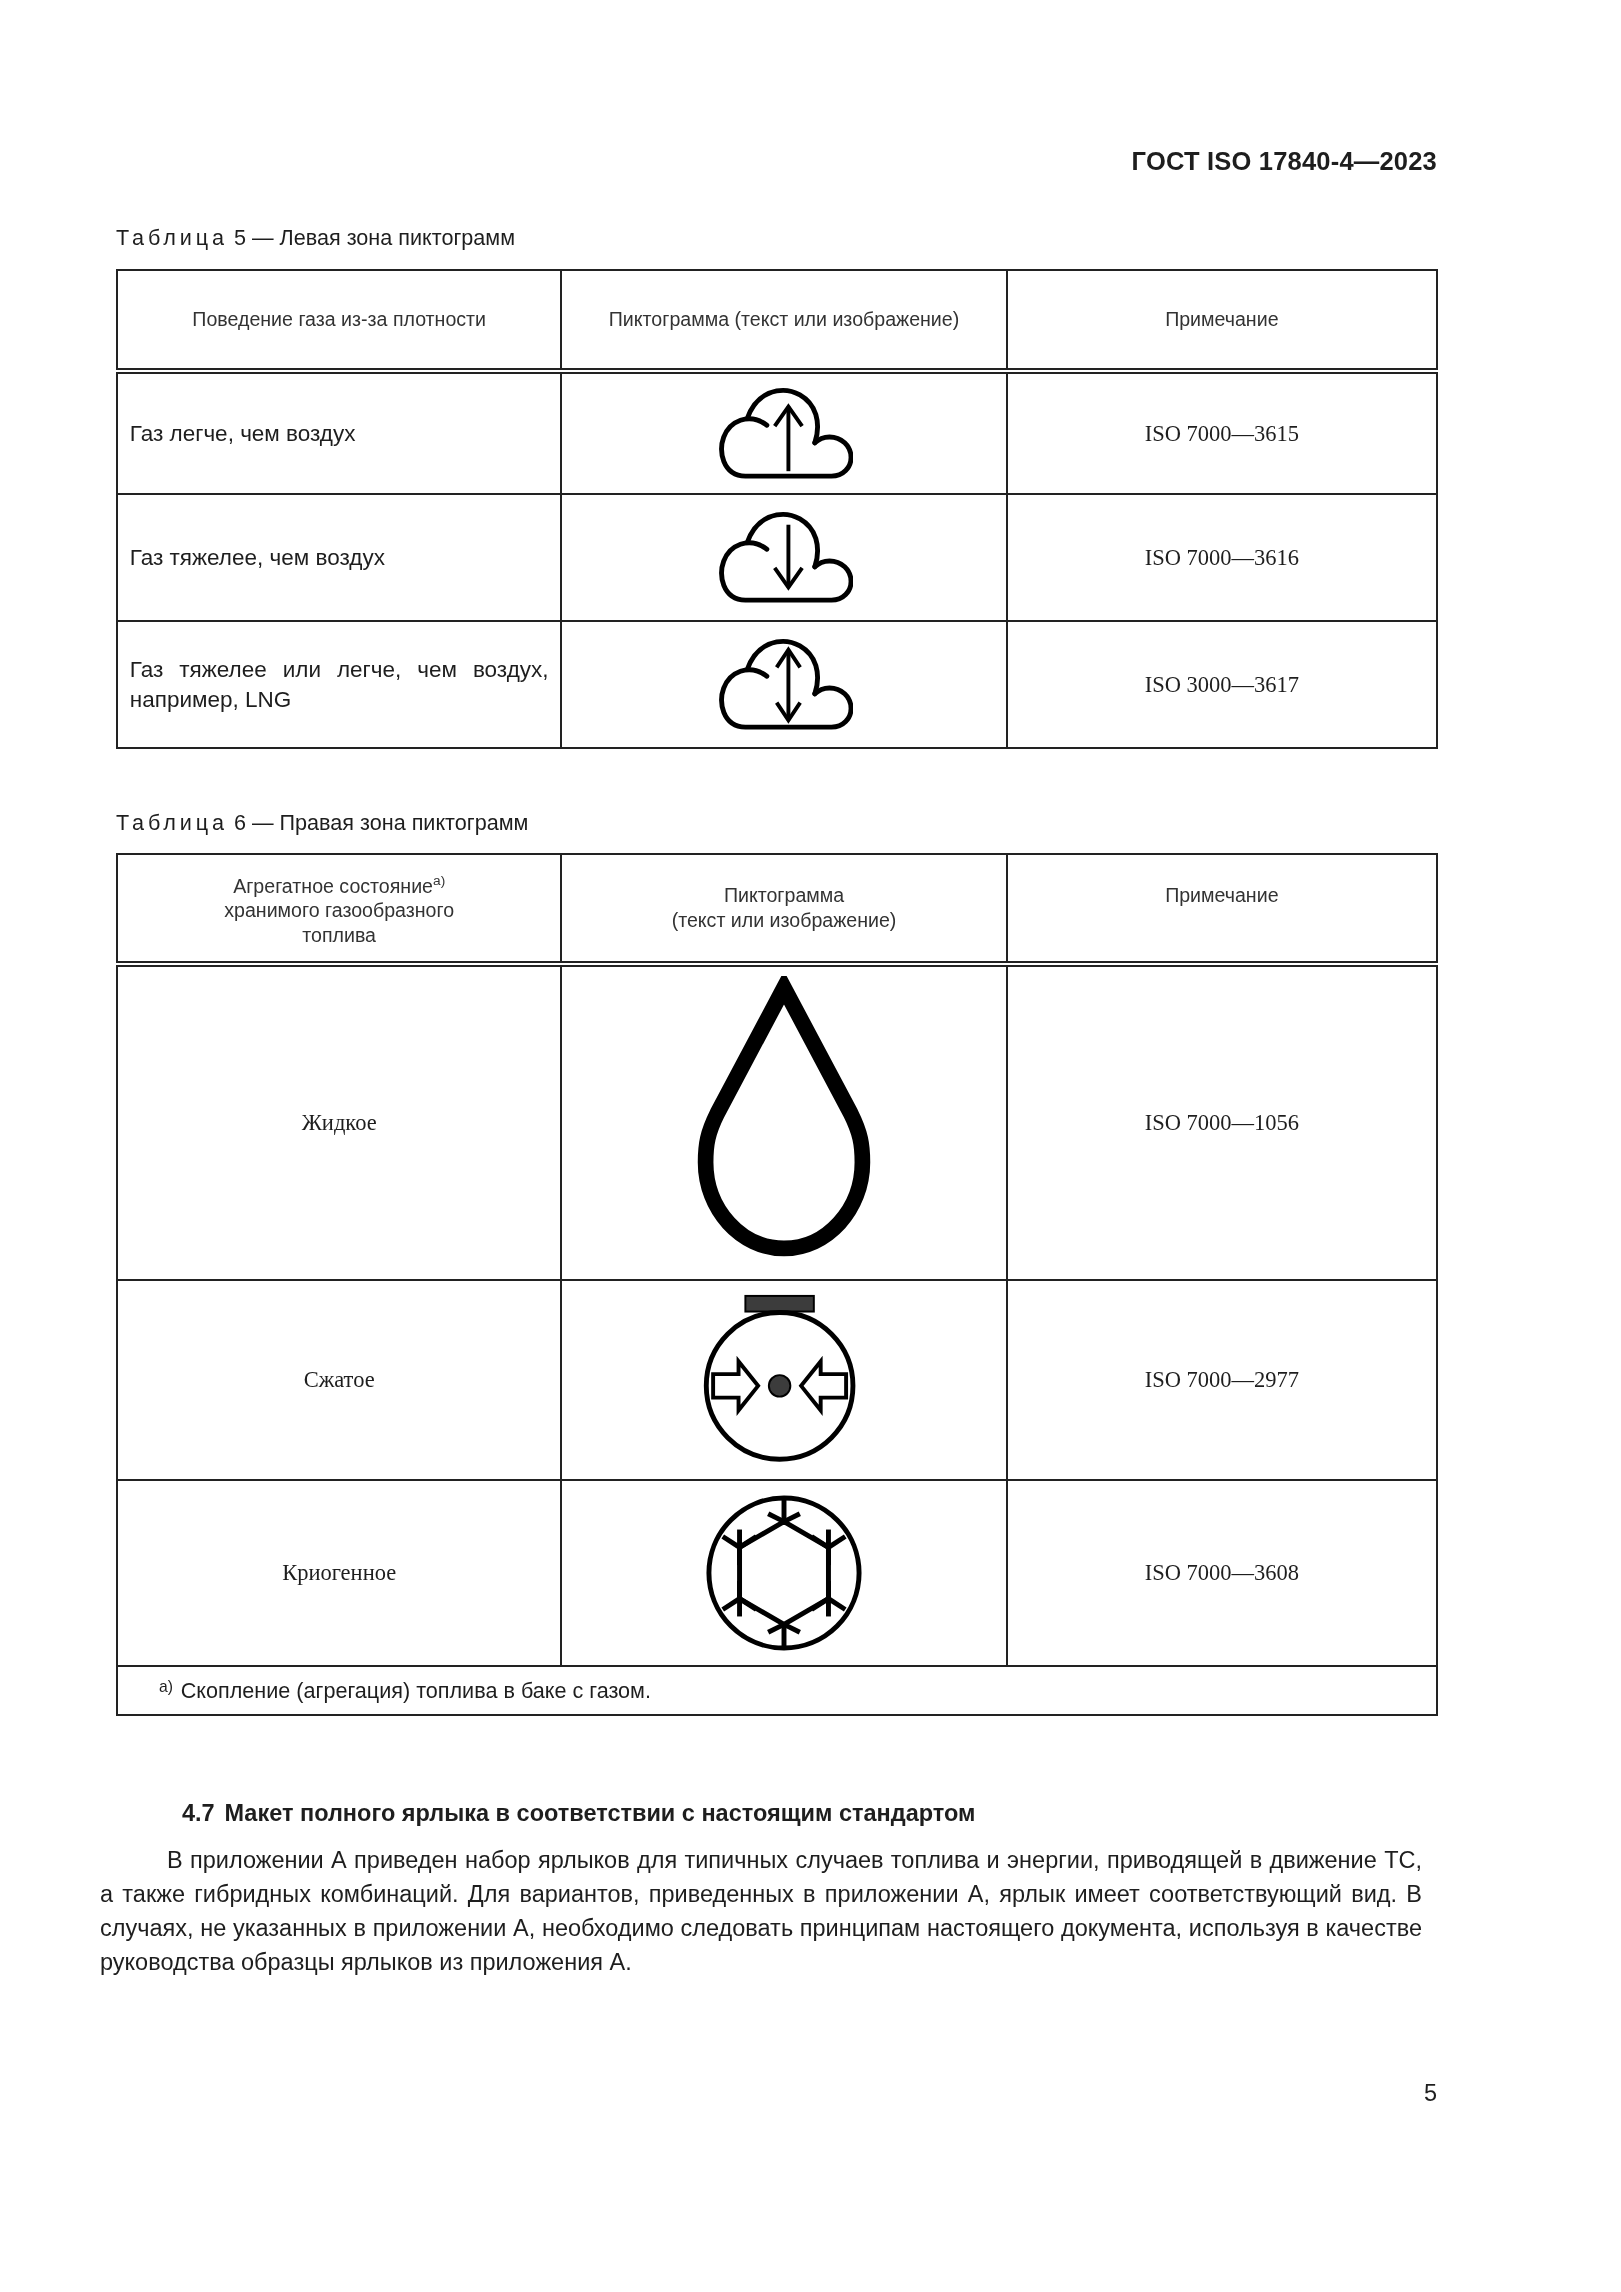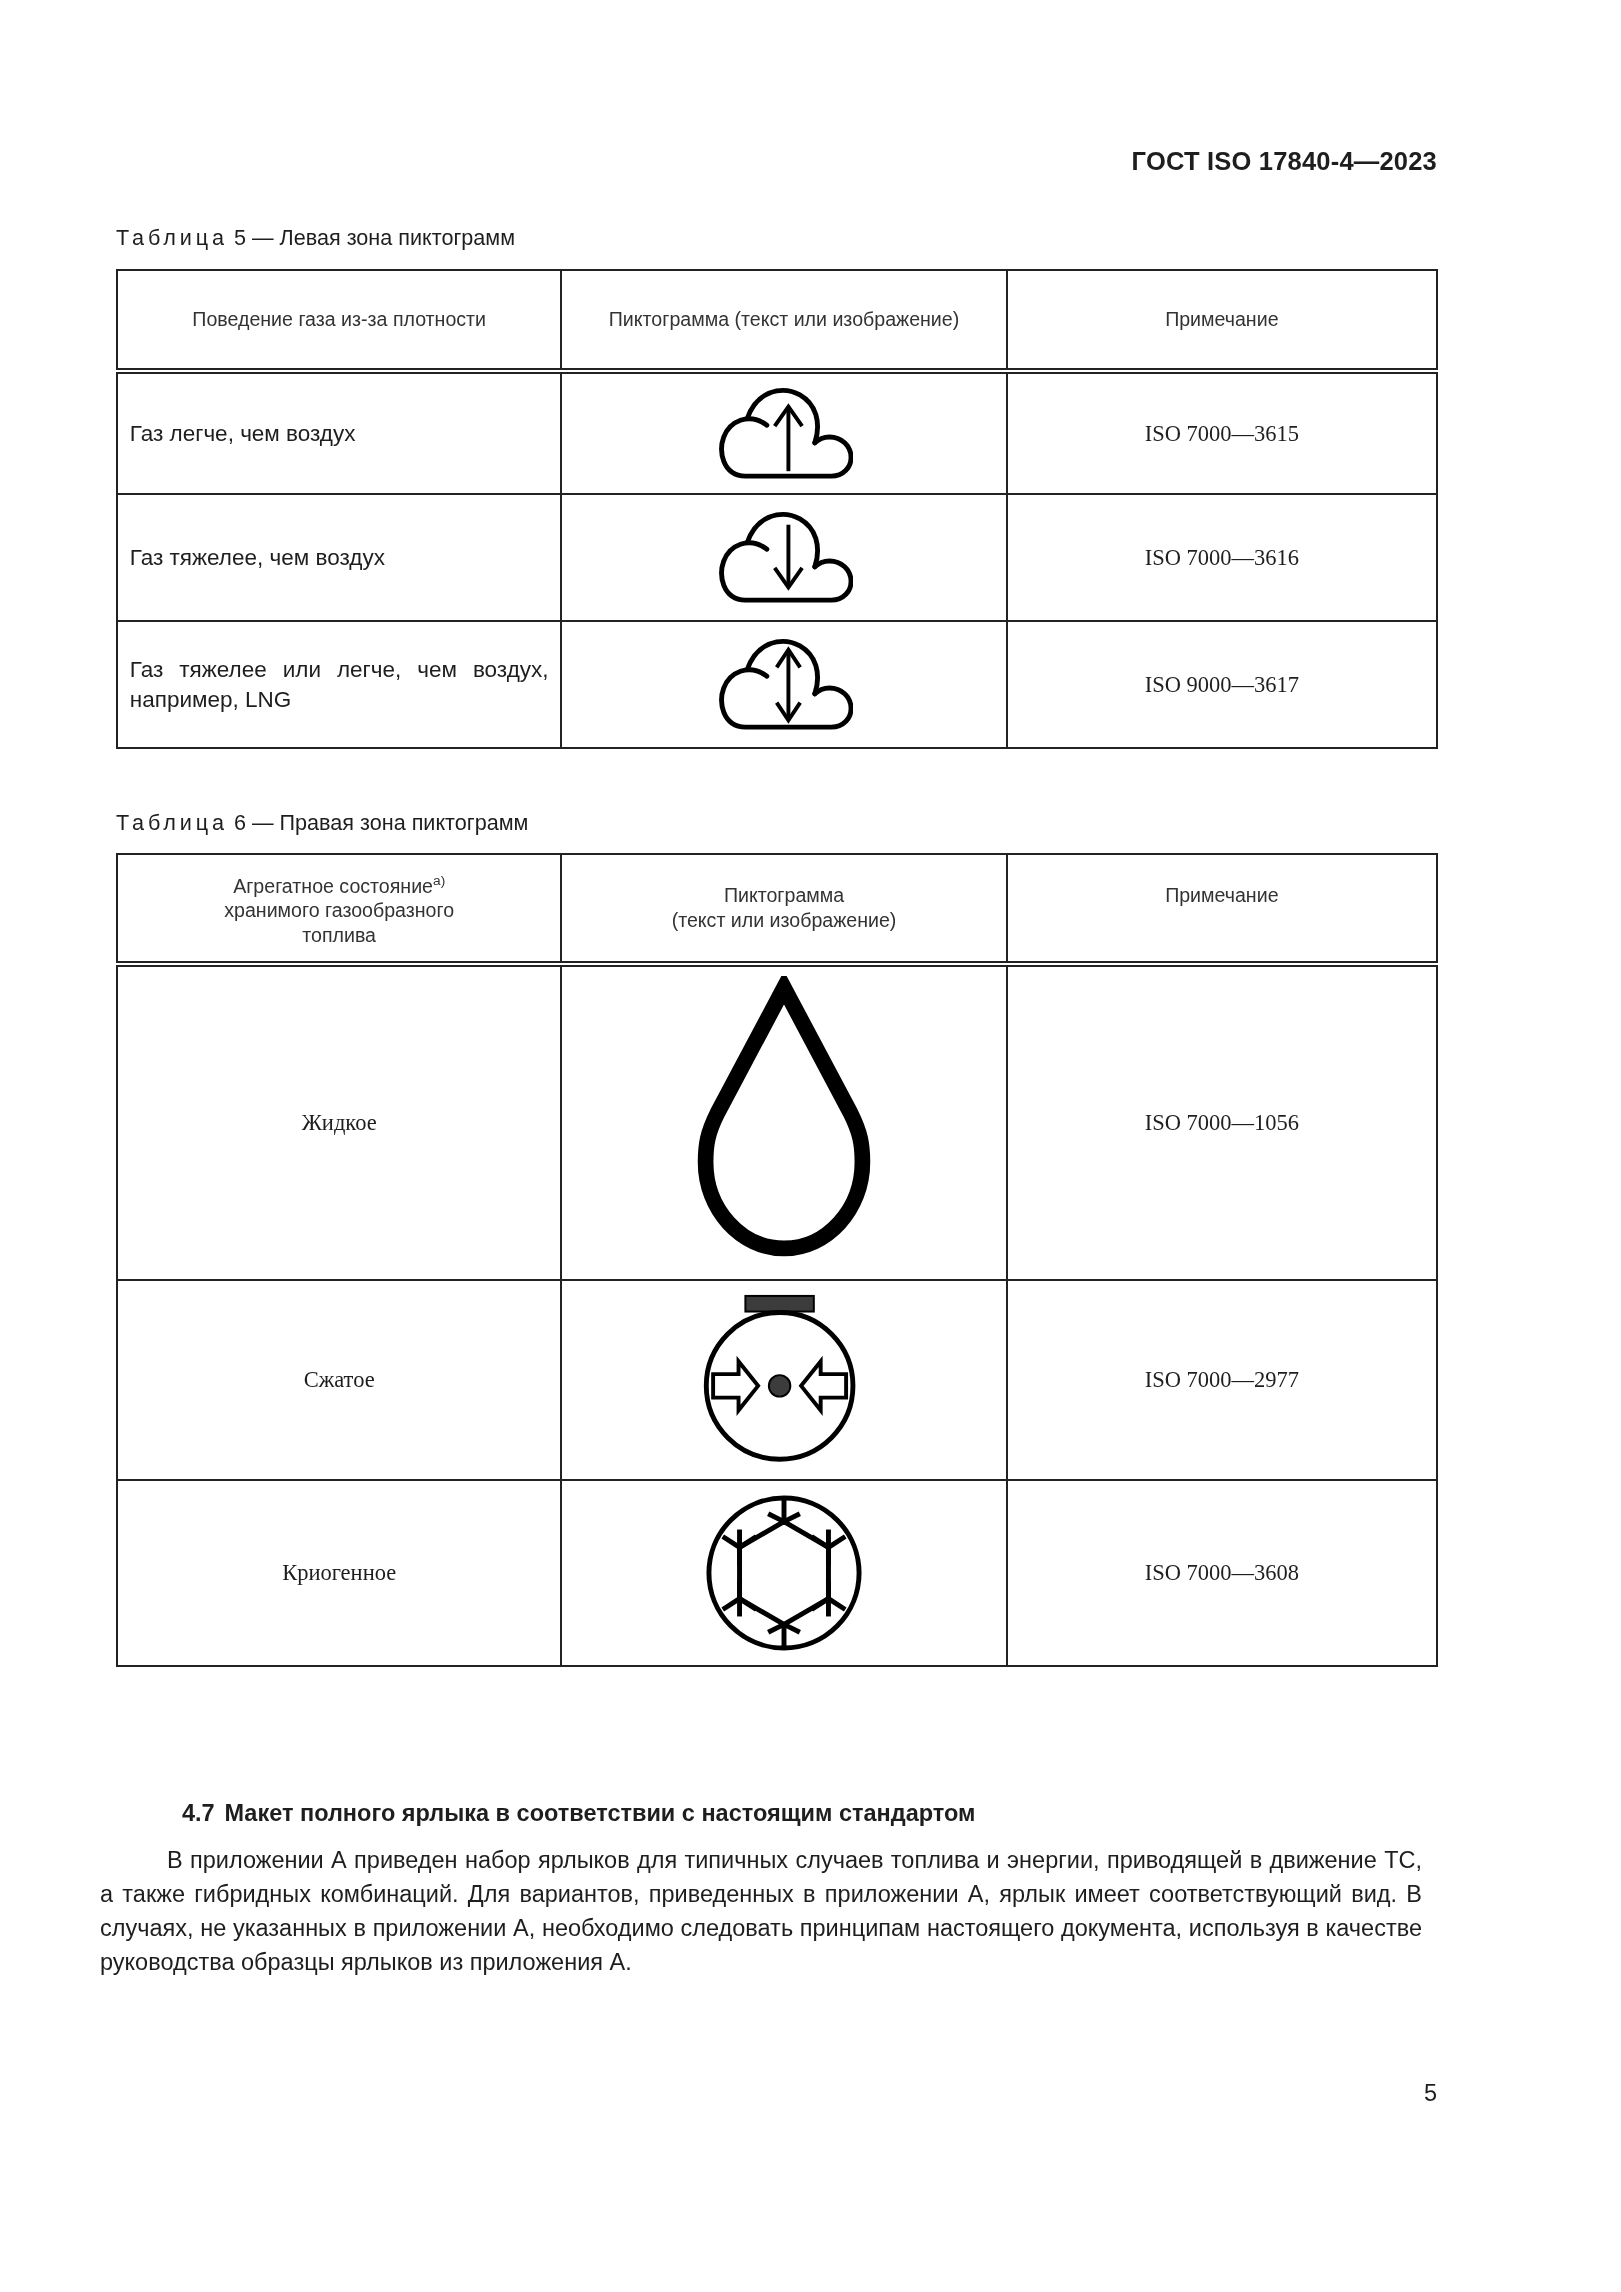--- a/index.html
+++ b/index.html
@@ -80,21 +80,21 @@
       <td class="left-text">Газ тяжелее или легче, чем воздух, например, LNG</td>
       <td class="icon-cell">
         <svg width="137" height="98" viewBox="0 0 140 100">
           <path d="M52 41 C44 35 34 33 25 36 C8 42 2 62 8 78 C12 88 20 93 30 93 L118 93 C130 93 138 84 138 74 C138 62 128 53 116 53 C108 53 104 56 101 59" fill="none" stroke="#000" stroke-width="5" stroke-linecap="round"></path>
           <path d="M101 59 C104 50 105 40 102 30 C96 12 78 3 62 6 C47 9 37 20 32 34" fill="none" stroke="#000" stroke-width="5" stroke-linecap="round"></path>
           <line x1="74" y1="14" x2="74" y2="86" stroke="#000" stroke-width="4"></line>
           <polyline points="62,32 74,14 86,32" fill="none" stroke="#000" stroke-width="4"></polyline>
           <polyline points="62,68 74,86 86,68" fill="none" stroke="#000" stroke-width="4"></polyline>
         </svg>
       </td>
-      <td class="center">ISO 9000—3617</td>
+      <td class="center">ISO 3000—3617</td>
     </tr>
   </tbody>
 </table>
 
 <div class="abs caption" style="top:810px;">
   <span class="spaced">Таблица</span>
   <span>6</span>
   <span>— Правая зона пиктограмм</span>
 </div>
 
@@ -168,20 +168,25 @@
               <line x1="45" y1="26" x2="28" y2="37"></line>
             <line x1="-45" y1="26" x2="-45" y2="44"></line>
               <line x1="-45" y1="26" x2="-45" y2="8"></line>
               <line x1="-45" y1="26" x2="-62" y2="37"></line>
               <line x1="-45" y1="26" x2="-28" y2="37"></line>
           </g>
         </svg>
       </td>
       <td class="center">ISO 7000—3608</td>
     </tr>
+    <tr style="height:49px;">
+      <td colspan="3" class="foot-cell">
+        <sup>а)</sup><span>Скопление (агрегация) топлива в баке с газом.</span>
+      </td>
+    </tr>
   </tbody>
 </table>
 
 <div class="abs section-heading">
   <span class="num">4.7</span><span>Макет полного ярлыка в соответствии с настоящим стандартом</span>
 </div>
 <div class="abs para">В приложении А приведен набор ярлыков для типичных случаев топлива и энергии, приводящей в движение ТС, а также гибридных комбинаций. Для вариантов, приведенных в приложении А, ярлык имеет соответствующий вид. В случаях, не указанных в приложении А, необходимо следовать принципам настоящего документа, используя в качестве руководства образцы ярлыков из приложения А.</div>
 
 <div class="abs page-num">5</div>
 

